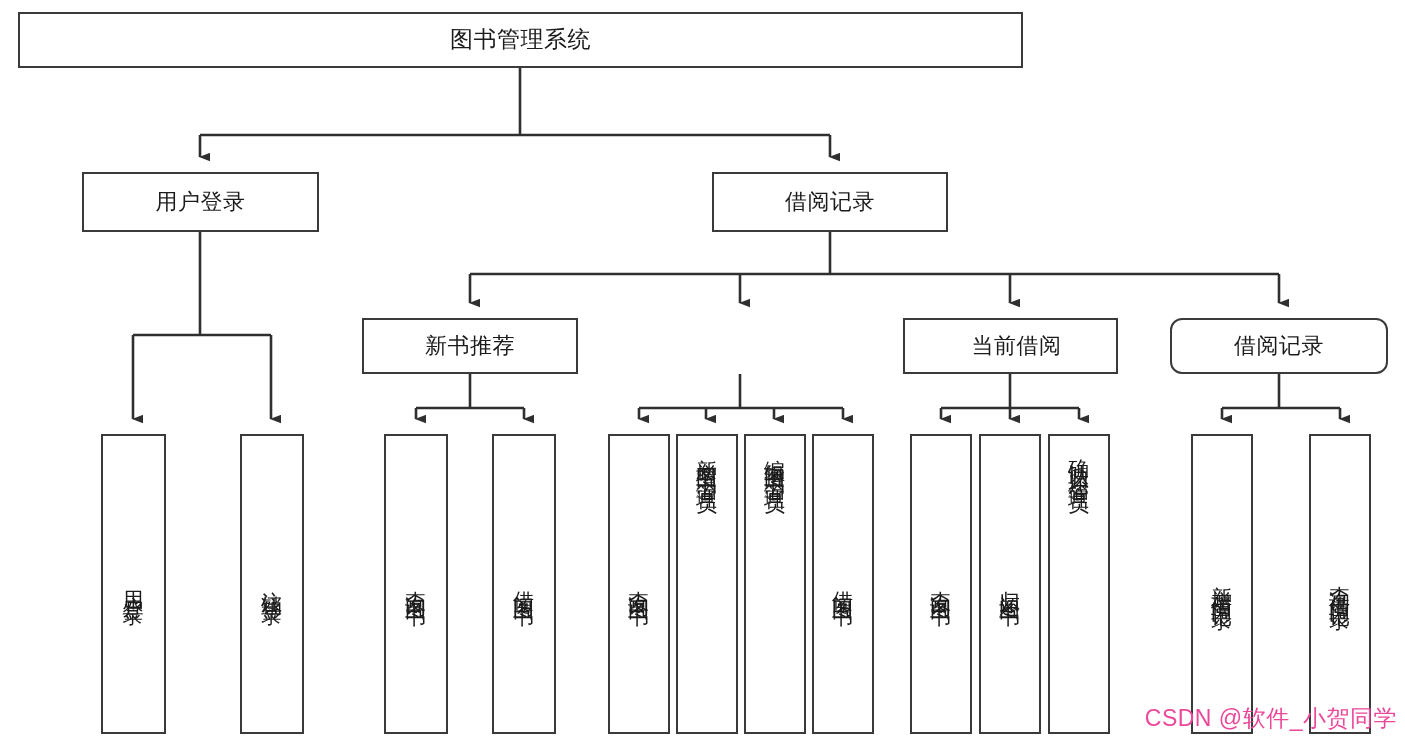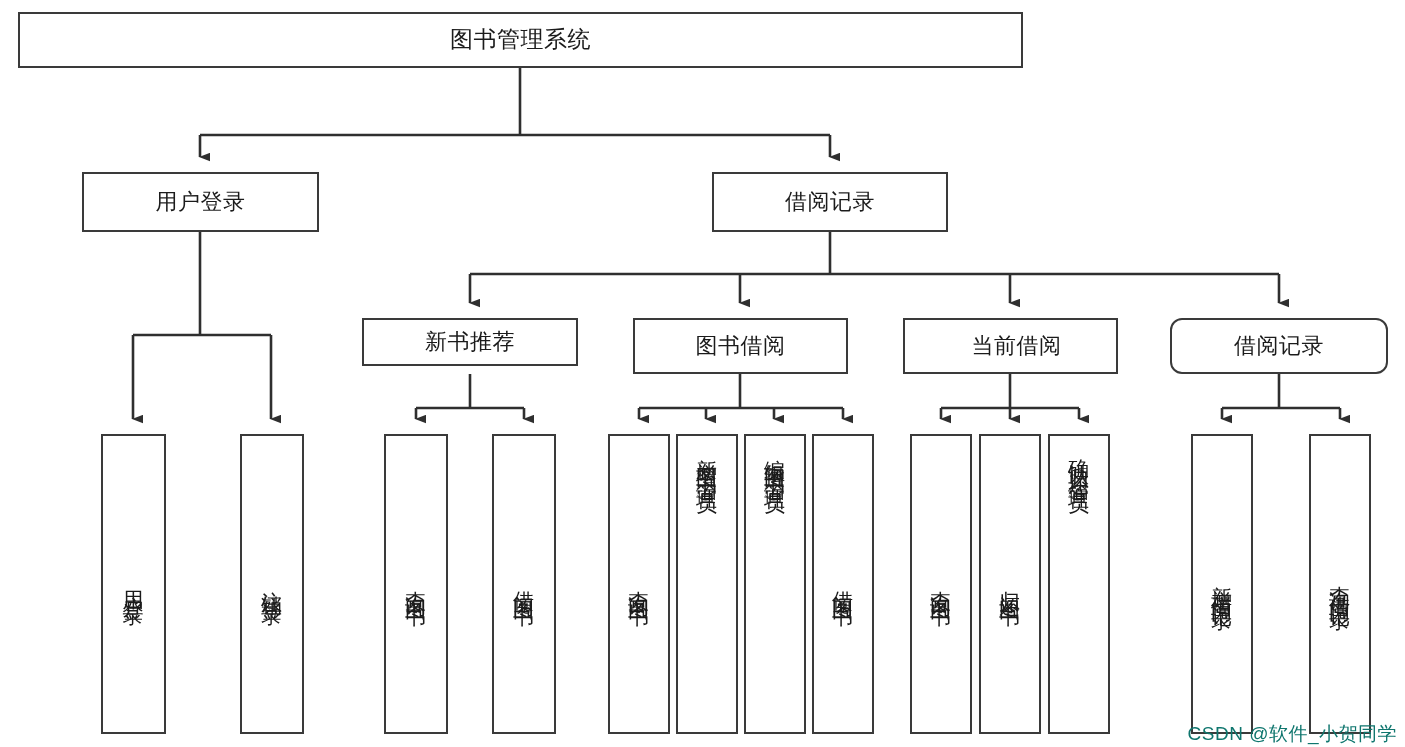--- a/index.html
+++ b/index.html
@@ -65,23 +65,23 @@
     white-space: nowrap;
   }
   
   .node.leaf.center-text {
     align-items: center;
     padding-top: 0;
   }
   #watermark {
     position: absolute;
     right: 8px;
-    bottom: 0;
-    font-size: 19px;
-    color: #0f766e;
+    bottom: 13px;
+    font-size: 23px;
+    color: #ec4899;
     white-space: nowrap;
     z-index: 3;
     letter-spacing: 0.5px;
   }
 </style>
 </head>
 <body>
 
 <div id="diagram-root">
 
@@ -139,25 +139,22 @@
     <span class="node-label">图书管理系统</span>
   </div>
 
   <div class="node level1" style="left:82px; top:172px; width:237px; height:60px;">
     <span class="node-label">用户登录</span>
   </div>
   <div class="node level1" style="left:712px; top:172px; width:236px; height:60px;">
     <span class="node-label">借阅记录</span>
   </div>
 
-  <div class="node level2" style="left:362px; top:318px; width:216px; height:48px;">
+  <div class="node level2" style="left:362px; top:318px; width:216px; height:56px;">
     <span class="node-label">新书推荐</span>
-  </div>
-  <div class="node level2" style="left:633px; top:318px; width:215px; height:56px;">
-    <span class="node-label">图书借阅</span>
   </div>
   <div class="node level2" style="left:903px; top:318px; width:215px; height:56px;padding-left:12px;">
     <span class="node-label">当前借阅</span>
   </div>
   <div class="node level2" style="left:1170px; top:318px; width:218px; height:56px;border-radius:12px;">
     <span class="node-label">借阅记录</span>
   </div>
 
   <div class="node leaf center-text" style="left:101px; top:434px; width:65px; height:300px;">
     <span class="node-label">用户登录</span>

